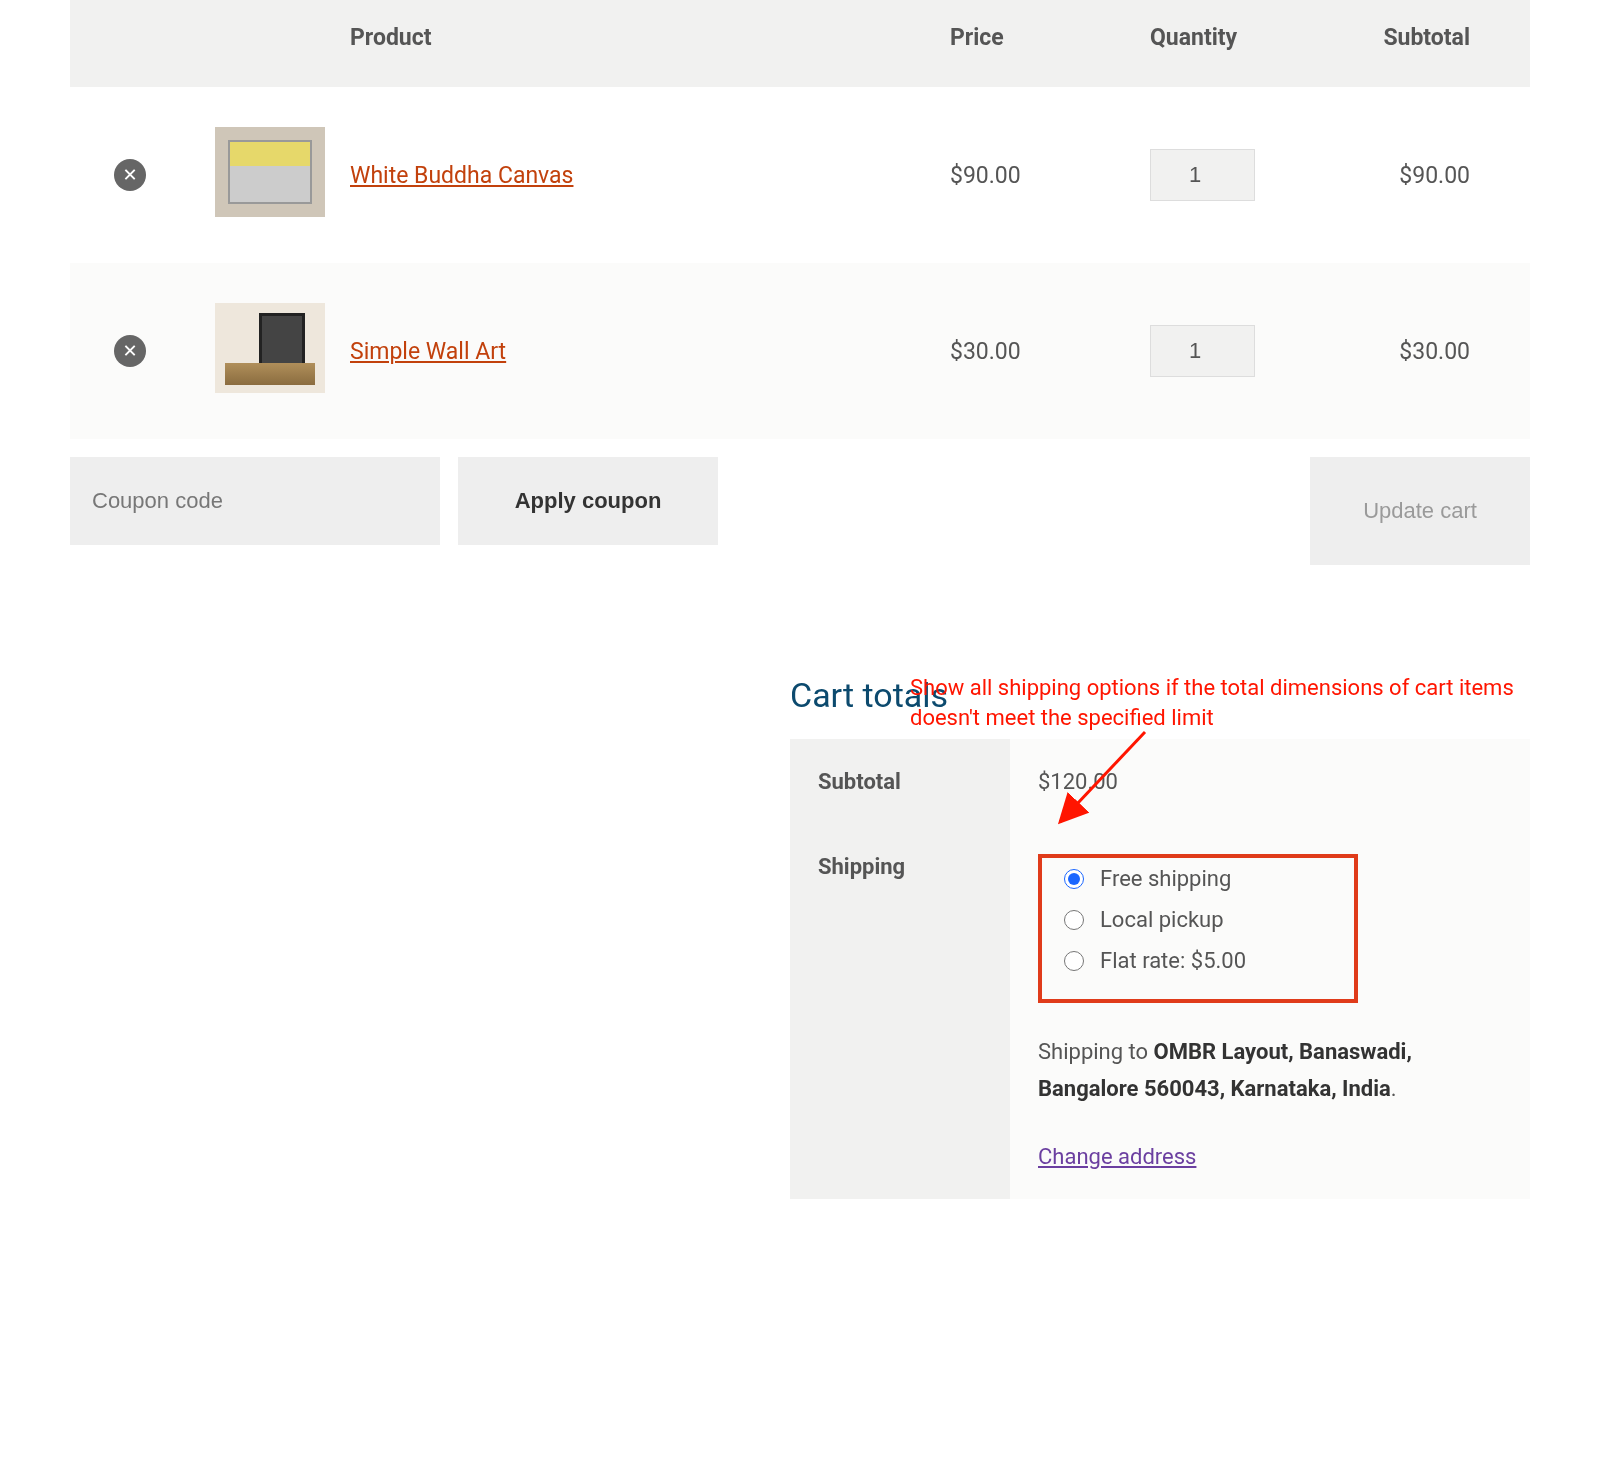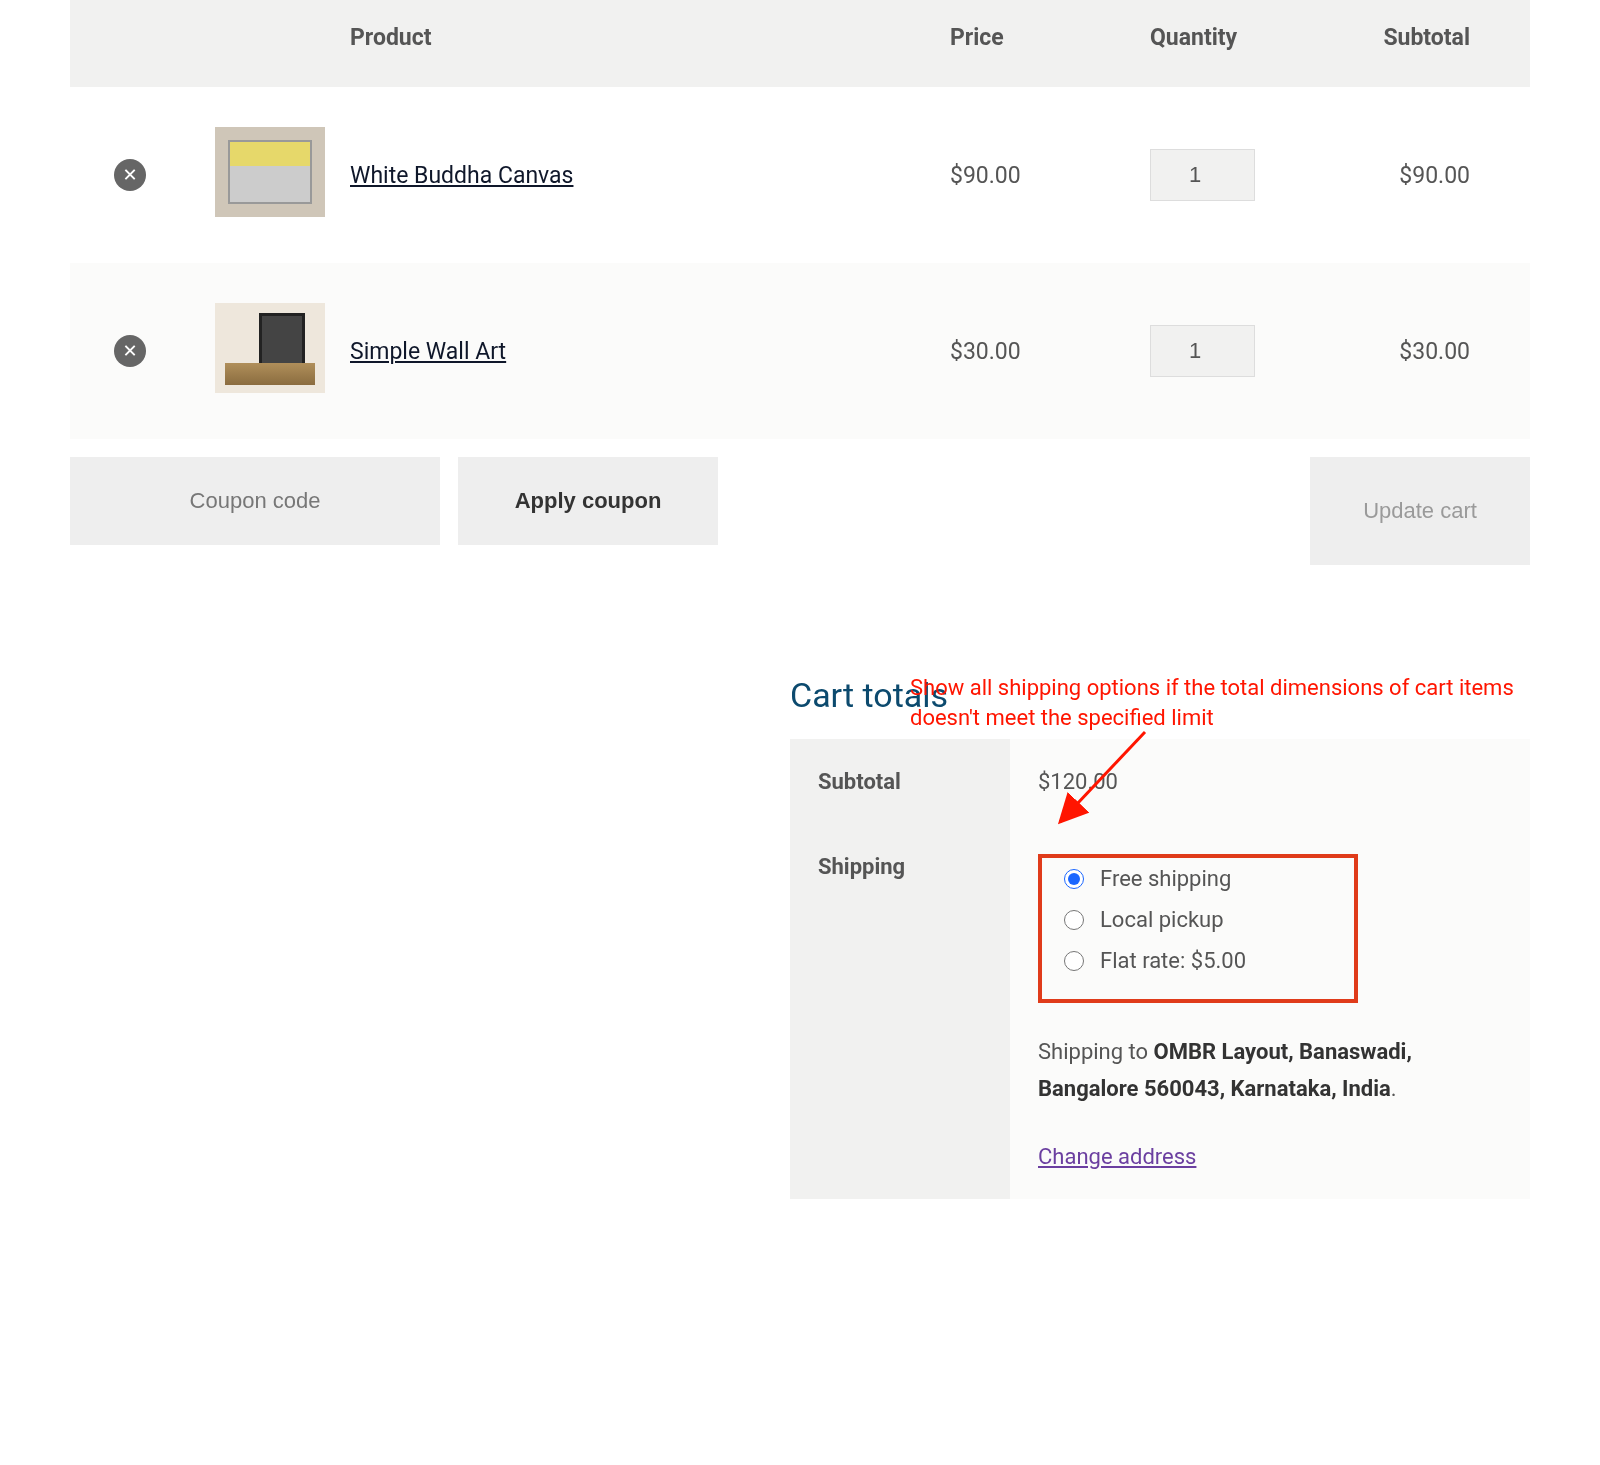--- a/index.html
+++ b/index.html
@@ -85,21 +85,21 @@
   }
   .thumb.wallart::after {
     content: "";
     position: absolute;
     bottom: 8px; left: 10px; right: 10px;
     height: 22px;
     background: linear-gradient(#b08f5a, #8a6c3f);
   }
 
   a.product-link {
-    color: #0f172a;
+    color: #c2410c;
     text-decoration: underline;
     font-size: 23px;
   }
   .qty-input {
     width: 105px;
     height: 52px;
     text-align: center;
     font-size: 22px;
     border: 1px solid #ddd;
     background: #f1f1f0;
@@ -115,21 +115,20 @@
     gap: 18px;
   }
   .coupon-input {
     width: 370px;
     height: 88px;
     padding: 0 22px;
     font-size: 22px;
     background: #eeeeee;
     border: none;
     color: #4d7c0f;
-    text-align: center;
   }
   .coupon-input::placeholder { color: #777; }
   .apply-btn {
     width: 260px;
     height: 88px;
     font-size: 22px;
     font-weight: 700;
     background: #eeeeee;
     border: none;
     color: #333;

